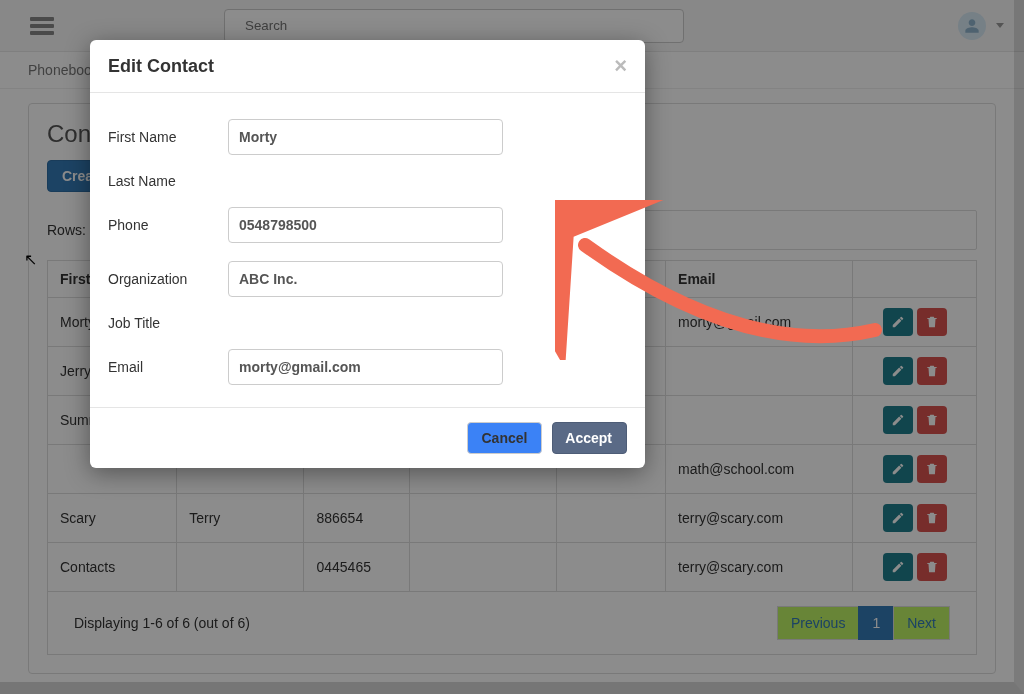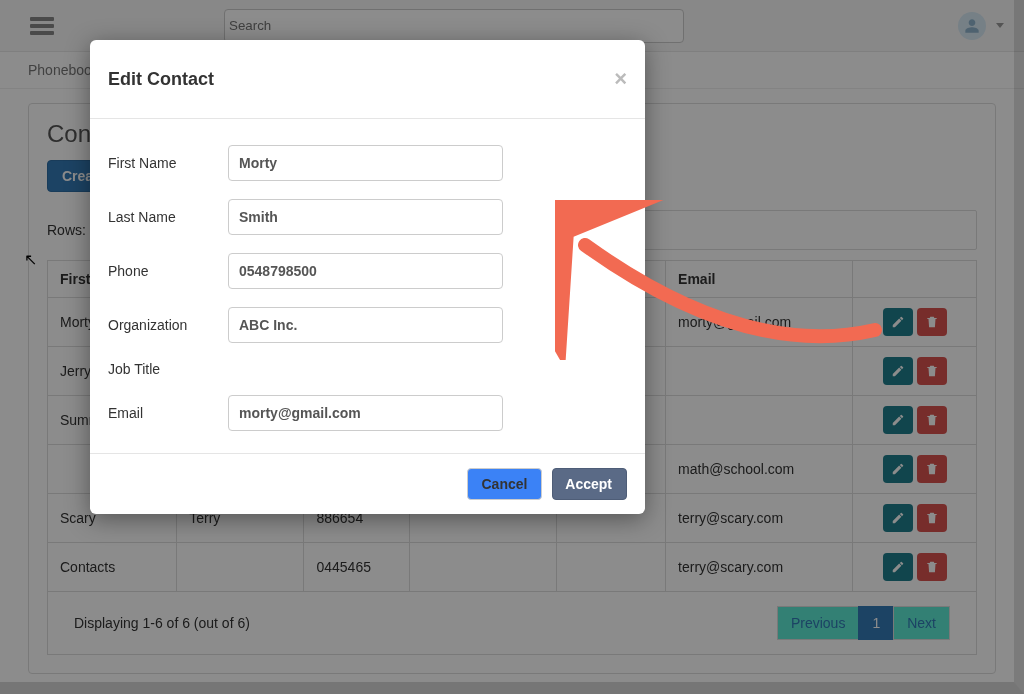--- a/index.html
+++ b/index.html
@@ -26,21 +26,21 @@
     border-bottom: 1px solid #e7e7e7;
     display: flex; align-items: center;
     padding: 0 20px 0 30px;
   }
   .nav-icon { width:24px; display:flex; flex-direction:column; gap:3px; }
   .nav-icon span { display:block; height:4px; background:#888; border-radius:1px;}
   .search-input {
     margin-left: 170px;
     width: 460px; height:34px;
     border:1px solid #ccc; border-radius:4px;
-    padding:6px 4px; color:#555;
+    padding:6px 20px; color:#555;
   }
   .user-menu { margin-left:auto; display:flex; align-items:center; gap:10px; color:#999;}
   .avatar-circle { width:28px; height:28px; border-radius:50%; background:#d7e9f4; display:flex; align-items:center; justify-content:center;}
   .avatar-circle svg { width:16px; height:16px; fill:#8fb3cc;}
   .caret { width:0; height:0; border-left:4px solid transparent; border-right:4px solid transparent; border-top:5px solid #999;}
   
   .breadcrumb {
     padding: 10px 28px; background:#fff; color:#777;
     border-bottom:1px solid #eee;
     font-size:14px;
@@ -66,32 +66,32 @@
   th { background:#fff; font-weight:700; color:#333;}
   .actions { text-align:center; white-space:nowrap;}
   .icon-btn { display:inline-flex; align-items:center; justify-content:center;
               width:30px; height:28px; border-radius:4px; margin:0 2px; cursor:pointer;}
   .icon-btn svg { width:14px; height:14px; fill:#fff;}
   .edit-btn { background:#1f7e8c; }
   .delete-btn { background:#d9534f;}
   
   .table-footer { border:1px solid #ddd; border-top:none; padding:14px 26px; display:flex; align-items:center;}
   .pager { margin-left:auto; display:flex;}
-  .pager a { border:1px solid #ddd; padding:8px 13px; color:#337ab7; text-decoration:none; margin-left:-1px; background:#5eead4;}
+  .pager a { border:1px solid #ddd; padding:8px 13px; color:#337ab7; text-decoration:none; margin-left:-1px; background:#bef264;}
   .pager a.active { background:#337ab7; color:#fff; border-color:#337ab7;}
   
   .backdrop { position:absolute; inset:0; background:rgba(0,0,0,0.45);}
   
   .modal {
     position:absolute; top:40px; left:90px; width:555px;
     background:#fff; border-radius:6px;
     box-shadow:0 5px 25px rgba(0,0,0,0.4);
     z-index:10;
   }
-  .modal-header { padding:28px 18px; border-bottom:1px solid #e5e5e5; display:flex; align-items:center;}
+  .modal-header { padding:15px 18px; border-bottom:1px solid #e5e5e5; display:flex; align-items:center;}
   .modal-header h4 { font-size:18px; font-weight:700;}
   .close { margin-left:auto; color:#bbb; font-size:22px; font-weight:700; cursor:pointer; line-height:1;}
   .modal-body { padding:8px 18px 4px 18px;}
   .form-row { display:flex; align-items:center; margin:18px 0;}
   .form-row label { width:120px; color:#333; font-size:14px;}
   .form-row input { width:275px; height:36px; border:1px solid #ccc; border-radius:4px;
                     padding:6px 10px; font-weight:700; color:#555; font-size:14px;}
   .modal-footer { padding:14px 18px; border-top:1px solid #e5e5e5; text-align:right;}
   .modal-footer .btn { margin-left:6px;}
   .btn-accept { background:#5a6a86; color:#fff; border-color:#4e5d77;padding-left:12px;}
@@ -266,21 +266,20 @@
     <h4>Edit Contact</h4>
     <span class="close">×</span>
   </div>
   <div class="modal-body">
     <div class="form-row">
       <label>First Name</label>
       <input value="Morty" style="">
     </div>
     <div class="form-row">
       <label>Last Name</label>
-      <input value="Smith" style="">
     </div>
     <div class="form-row">
       <label>Phone</label>
       <input value="0548798500" style="">
     </div>
     <div class="form-row">
       <label>Organization</label>
       <input value="ABC Inc." style="">
     </div>
     <div class="form-row">

